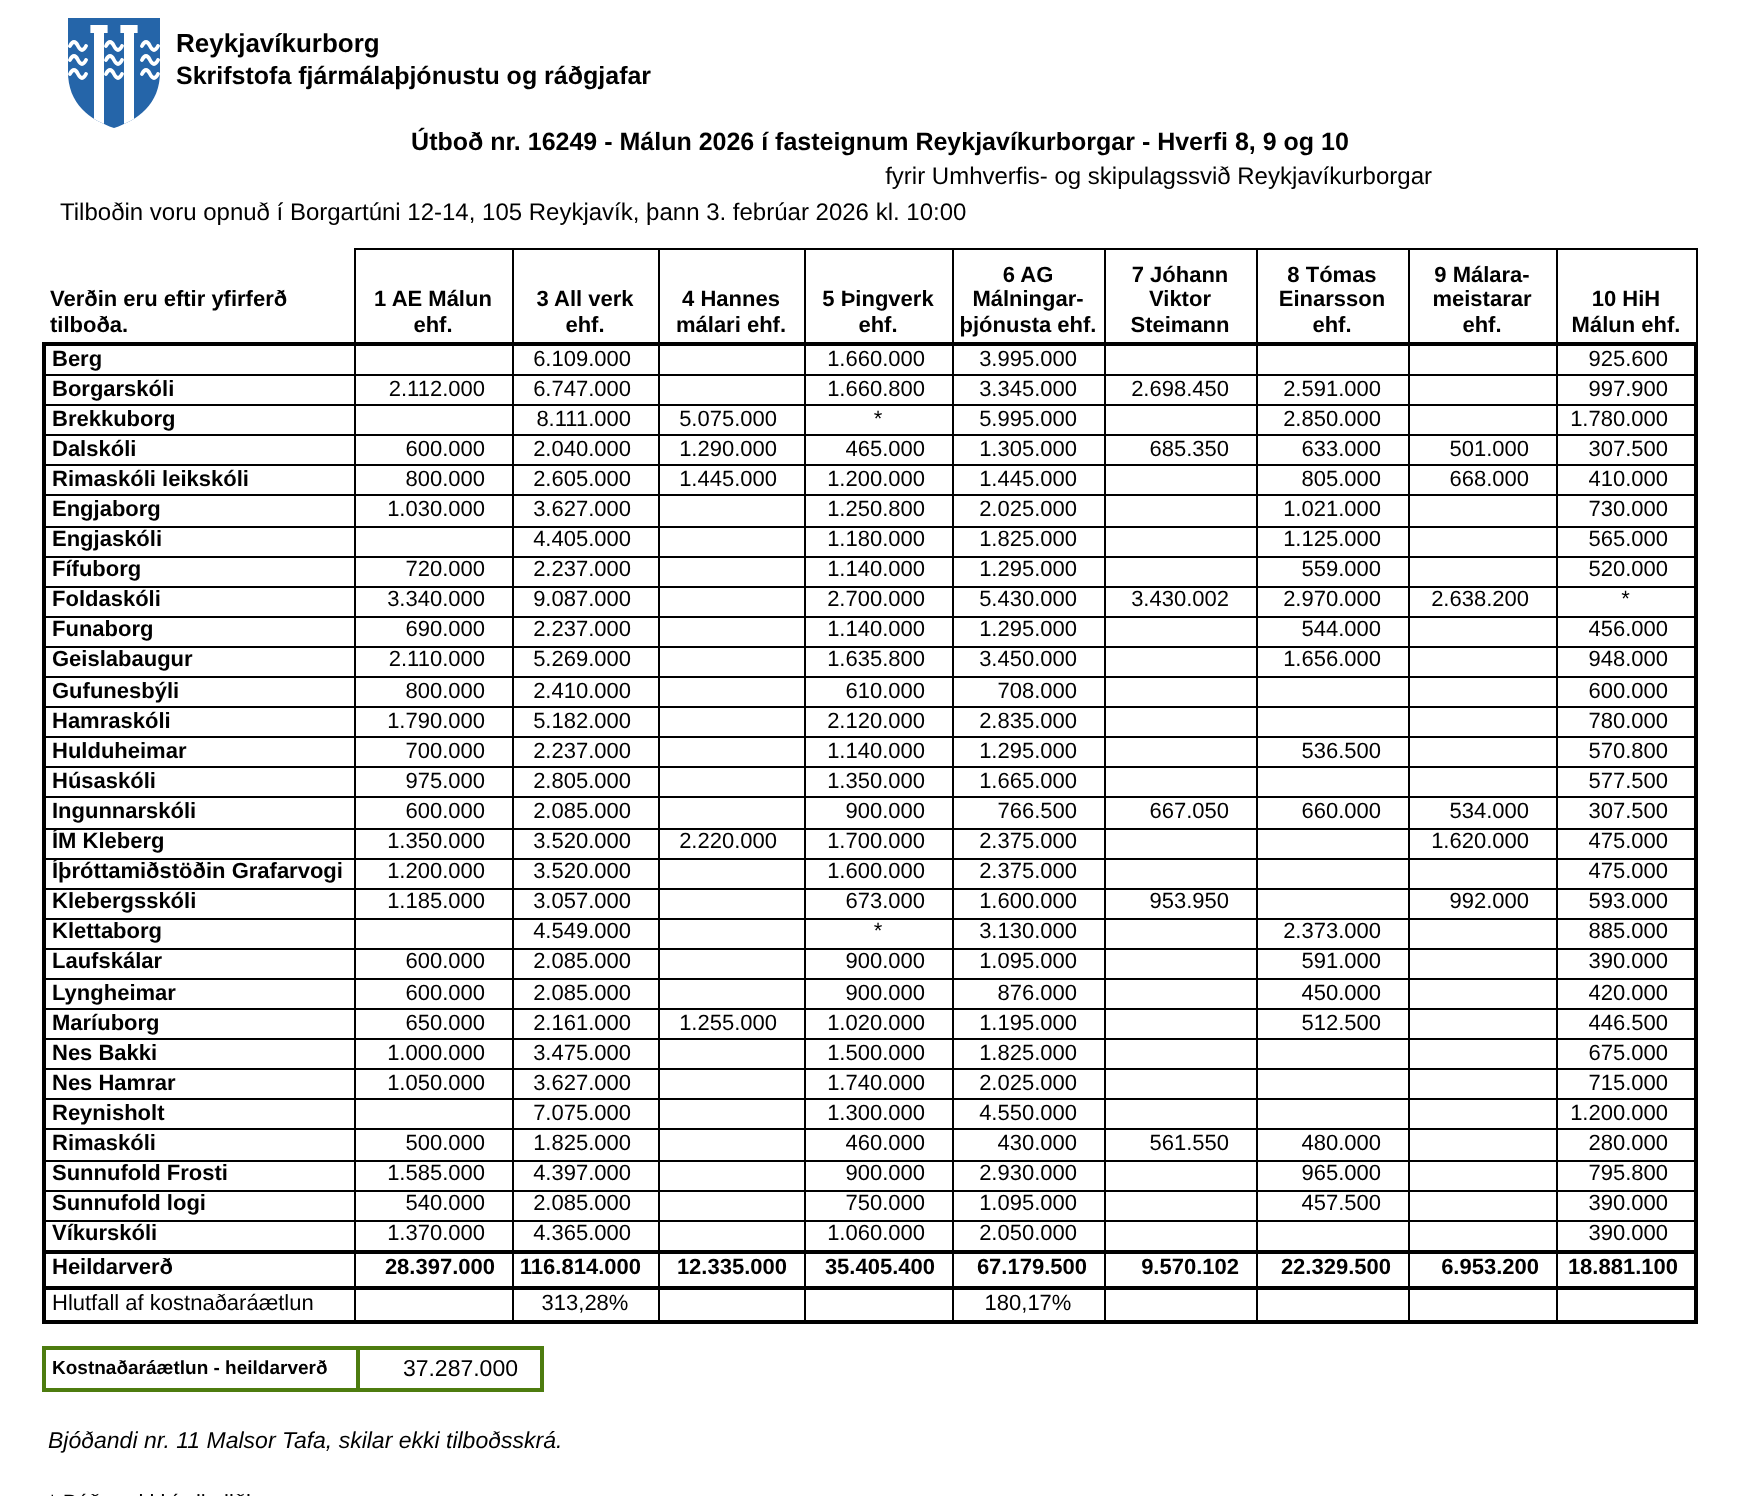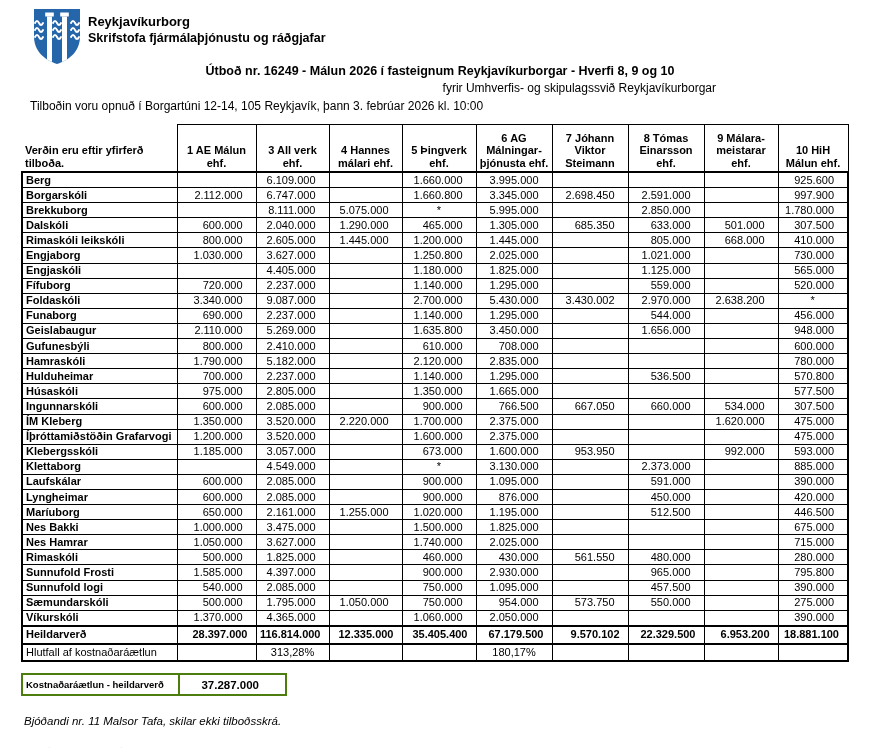--- a/index.html
+++ b/index.html
@@ -33,22 +33,22 @@
        font-weight:bold;height:16px !important;}
   tr.totals td.num{padding-right:8px !important;}
   tr.ratio td{border-bottom:2px solid #000 !important;height:15px !important;}
   tr.ratio td.label{font-weight:normal;}
 
   
   table.estimate{position:absolute;left:21px;top:673px;border-collapse:collapse;
       border:2px solid #000;}
   table.estimate td{border:2px solid #4d7c0f;}
   .elabel{width:152px;font-size:9.5px;font-weight:bold;padding:4px 0 4px 3px;}
-  .evalue{width:78px;font-size:11.5px;font-weight:bold;text-align:right;
-      padding-right:26px;}
+  .evalue{width:78px;font-size:11.5px;font-weight:normal;text-align:right;
+      padding-right:11px;}
 
   .note1{position:absolute;left:24px;top:698px;font-size:11px;margin-top:48px;}
   .note2{position:absolute;left:24px;top:715px;font-size:11.5px;font-style:italic;}
 </style>
 </head>
 <body>
 
 <div class="page">
 
   <svg class="crest" viewBox="0 0 48 57" xmlns="http://www.w3.org/2000/svg">
@@ -408,20 +408,32 @@
           <td class="num">3.627.000</td>
           <td class="num"></td>
           <td class="num">1.740.000</td>
           <td class="num">2.025.000</td>
           <td class="num"></td>
           <td class="num"></td>
           <td class="num"></td>
           <td class="num">715.000</td>
         </tr>
         <tr>
+          <td class="label">Reynisholt</td>
+          <td class="num"></td>
+          <td class="num">7.075.000</td>
+          <td class="num"></td>
+          <td class="num">1.300.000</td>
+          <td class="num">4.550.000</td>
+          <td class="num"></td>
+          <td class="num"></td>
+          <td class="num"></td>
+          <td class="num">1.200.000</td>
+        </tr>
+        <tr>
           <td class="label">Rimaskóli</td>
           <td class="num">500.000</td>
           <td class="num">1.825.000</td>
           <td class="num"></td>
           <td class="num">460.000</td>
           <td class="num">430.000</td>
           <td class="num">561.550</td>
           <td class="num">480.000</td>
           <td class="num"></td>
           <td class="num">280.000</td>
@@ -442,32 +454,20 @@
           <td class="label">Sunnufold logi</td>
           <td class="num">540.000</td>
           <td class="num">2.085.000</td>
           <td class="num"></td>
           <td class="num">750.000</td>
           <td class="num">1.095.000</td>
           <td class="num"></td>
           <td class="num">457.500</td>
           <td class="num"></td>
           <td class="num">390.000</td>
-        </tr>
-        <tr>
-          <td class="label">Sæmundarskóli</td>
-          <td class="num">500.000</td>
-          <td class="num">1.795.000</td>
-          <td class="num">1.050.000</td>
-          <td class="num">750.000</td>
-          <td class="num">954.000</td>
-          <td class="num">573.750</td>
-          <td class="num">550.000</td>
-          <td class="num"></td>
-          <td class="num">275.000</td>
         </tr>
         <tr>
           <td class="label">Víkurskóli</td>
           <td class="num">1.370.000</td>
           <td class="num">4.365.000</td>
           <td class="num"></td>
           <td class="num">1.060.000</td>
           <td class="num">2.050.000</td>
           <td class="num"></td>
           <td class="num"></td>

